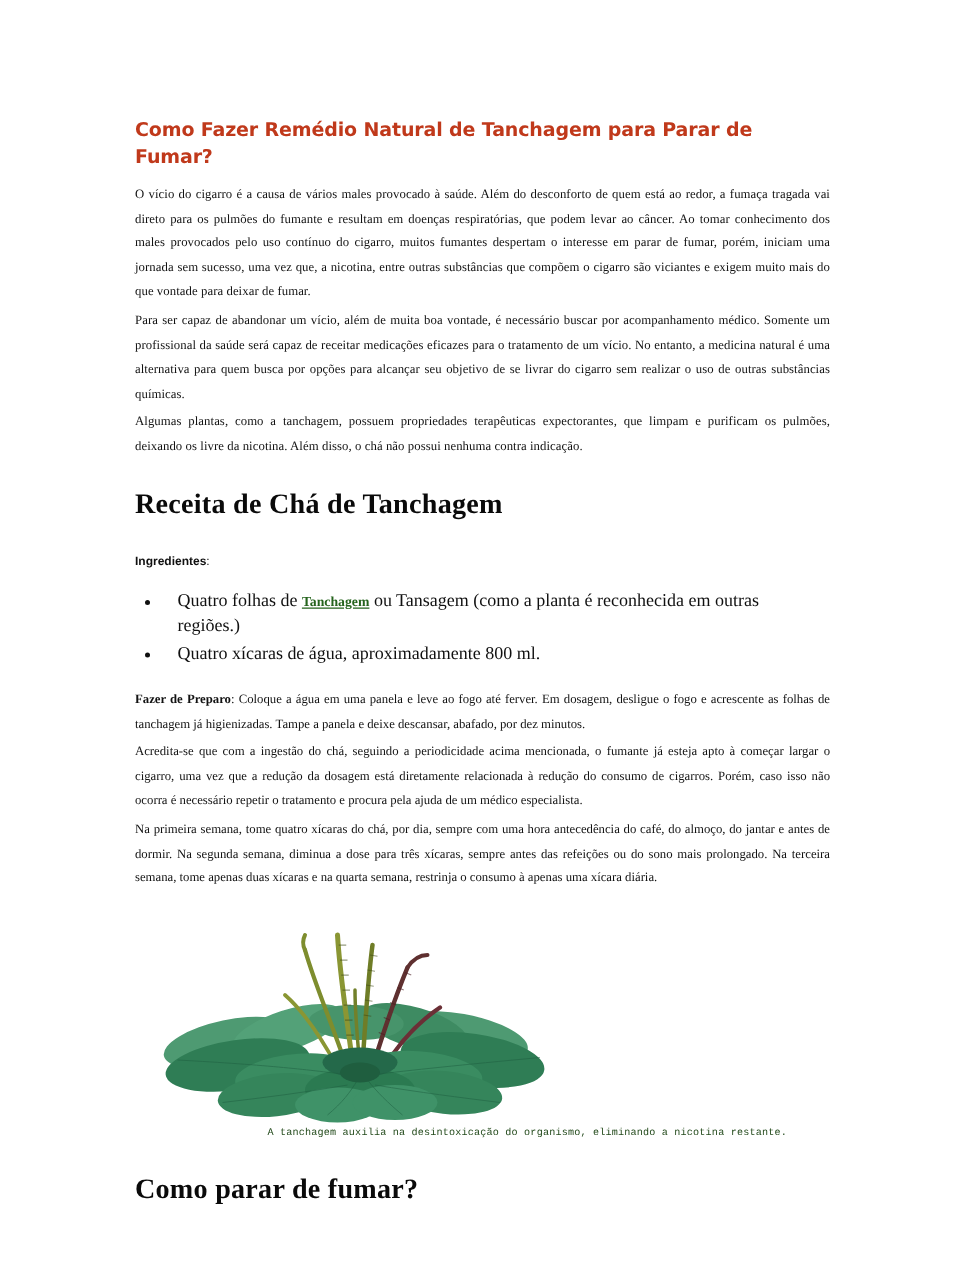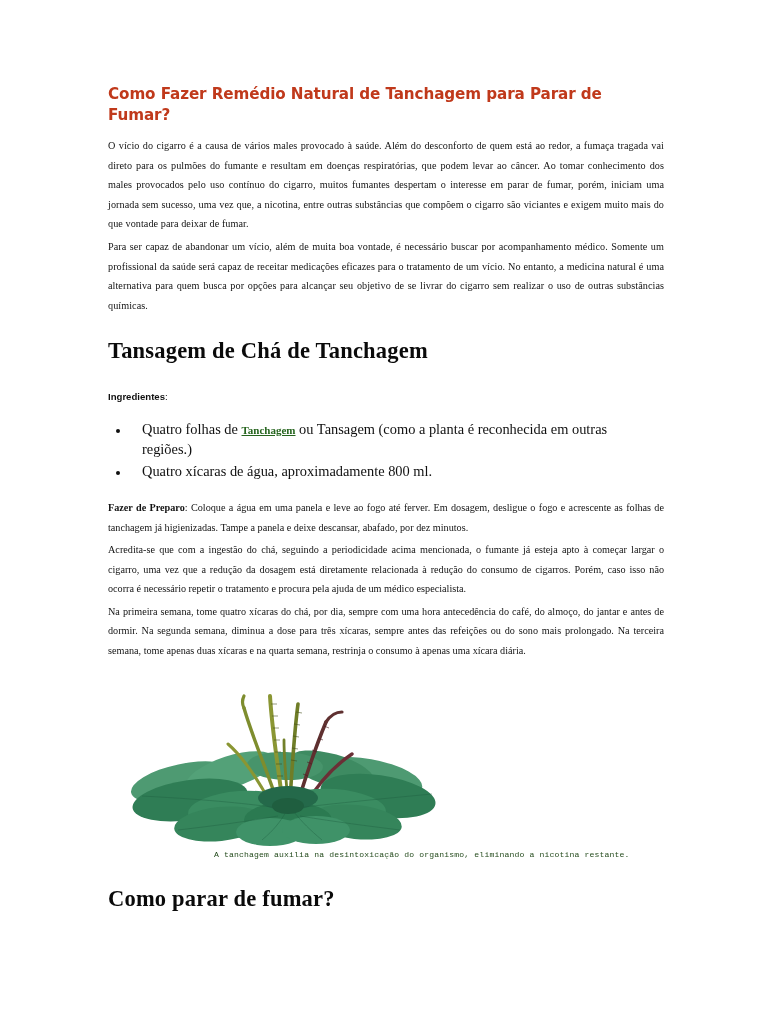--- a/index.html
+++ b/index.html
@@ -30,21 +30,21 @@
   }
 
   
   .doc-title {
     font-family: "DejaVu Sans", "Liberation Sans", sans-serif;
     font-weight: bold;
     font-size: 15.2px;
     line-height: 1.35;
     color: #C0391B;
     letter-spacing: -0.1px;
-    margin: 0 0 11px 0;
+    margin: 10px 0 11px 0;
     width: 510px;
   }
 
   
   p.body {
     font-family: "Liberation Serif", "DejaVu Serif", serif;
     font-size: 10.2px;
     line-height: 1.92;
     text-align: justify;
     margin: 0 0 3px 0;
@@ -136,22 +136,23 @@
 </head>
 <body>
 
 <div class="page">
   <div class="content">
 
     <h1 class="doc-title">Como Fazer Remédio Natural de Tanchagem para Parar de Fumar?</h1>
 
     <p class="body">O vício do cigarro é a causa de vários males provocado à saúde. Além do desconforto de quem está ao redor, a fumaça tragada vai direto para os pulmões do fumante e resultam em doenças respiratórias, que podem levar ao câncer.  Ao tomar conhecimento dos males provocados pelo uso contínuo do cigarro, muitos fumantes despertam o interesse em parar de fumar, porém, iniciam uma jornada sem sucesso, uma vez que, a nicotina, entre outras substâncias que compõem o cigarro são viciantes e exigem muito mais do que vontade para deixar de fumar.</p>
     <p class="body">Para ser capaz de abandonar um vício, além de muita boa vontade, é necessário buscar por acompanhamento médico. Somente um profissional da saúde será capaz de receitar medicações eficazes para o tratamento de um vício. No entanto, a medicina natural é uma alternativa para quem busca por opções para alcançar seu objetivo de se livrar do cigarro sem realizar o uso de outras substâncias químicas.</p>
-
-    <h2 class="section">Tansagem de Chá de Tanchagem</h2>
+    <p class="body">Algumas plantas, como a tanchagem, possuem propriedades terapêuticas expectorantes, que limpam e purificam os pulmões, deixando os livre da nicotina. Além disso, o chá não possui nenhuma contra indicação.</p>
+
+    <h2 class="section">Receita de Chá de Tanchagem</h2>
 
     <div class="ingred-label"><b>Ingredientes</b><span>:</span></div>
 
     <ul class="ingredients">
       <li><span>Quatro folhas de </span><a class="greenlink" href="#">Tanchagem</a><span> ou Tansagem (como a planta é reconhecida em outras regiões.)</span></li>
       <li><span>Quatro xícaras de água, aproximadamente 800 ml.</span></li>
     </ul>
 
     <div class="prep-block">
       <p><b>Fazer de Preparo</b><span>: </span><span>Coloque a água em uma panela e leve ao fogo até ferver. Em dosagem, desligue o fogo e acrescente as folhas de tanchagem já higienizadas. Tampe a panela e deixe descansar, abafado, por dez minutos.</span></p>

